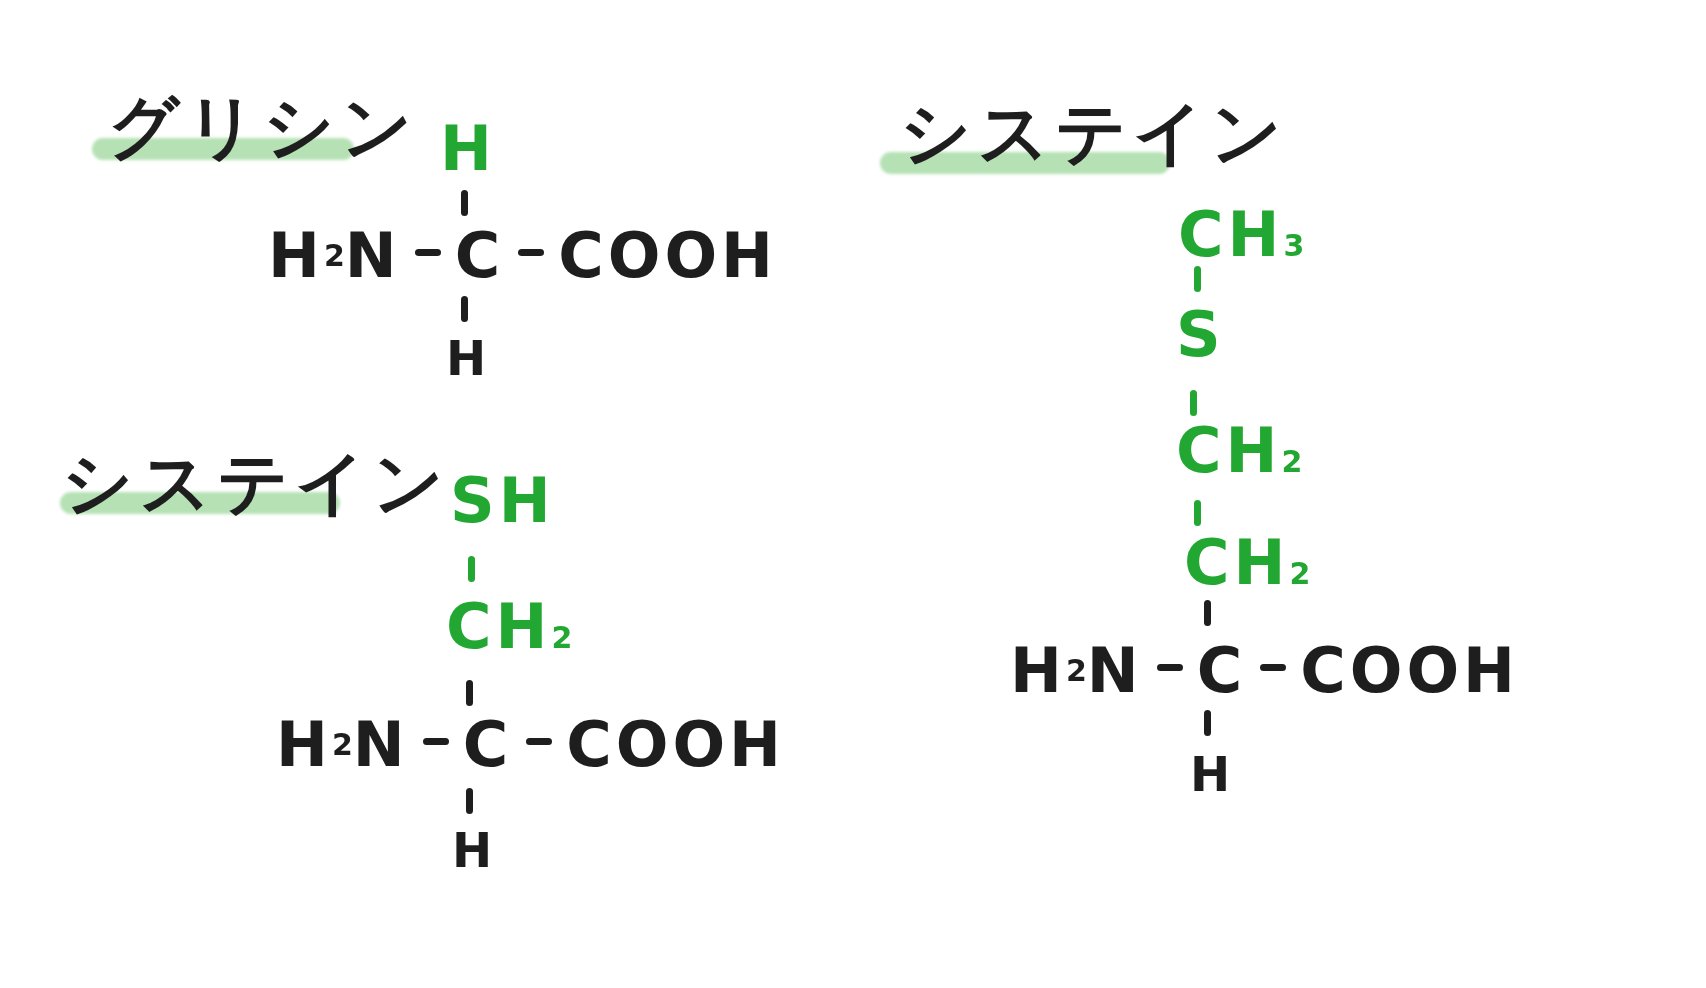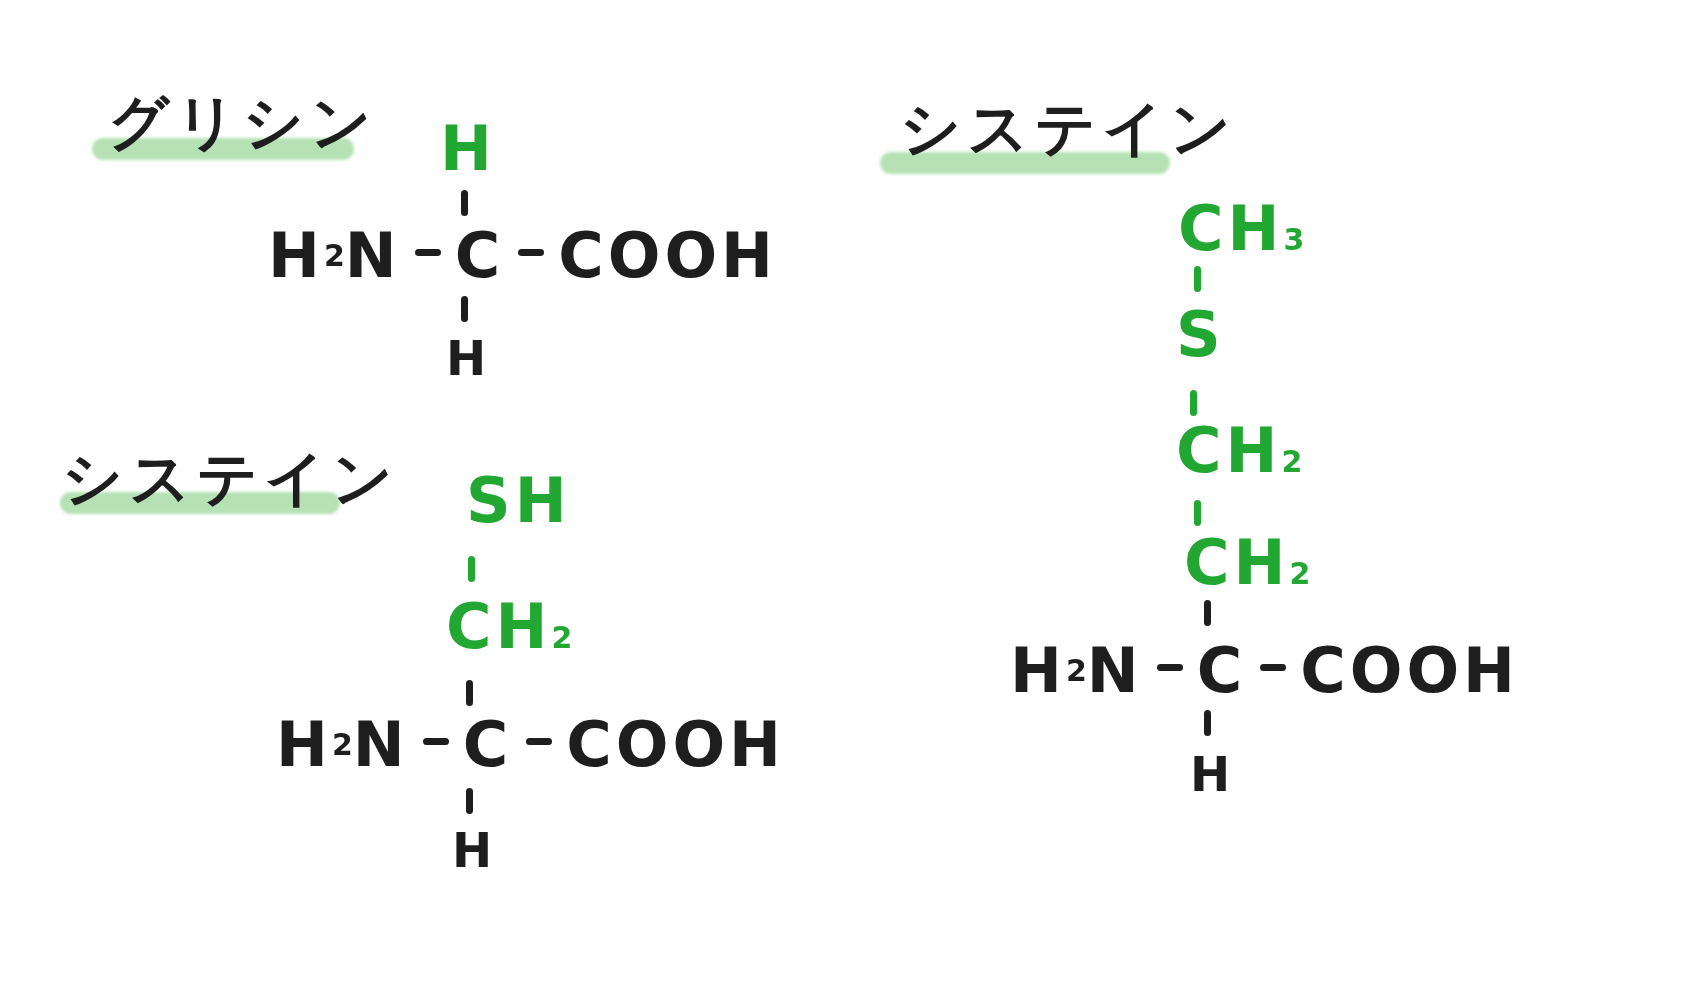--- a/index.html
+++ b/index.html
@@ -1,19 +1,19 @@
 <!DOCTYPE html>
 <html><head>
 <meta charset="utf-8">
 <style>
   html, body { margin:0; padding:0; background:#ffffff; }
   body { width:1706px; height:988px; position:relative; overflow:hidden;
          font-family: "DejaVu Sans", sans-serif; color:#1e1e1e; }
   .abs { position:absolute; }
-  .title { font-size:60px; font-weight:bold; letter-spacing:6px; color:#1e1e1e;
+  .title { font-size:70px; font-weight:bold; letter-spacing:6px; color:#1e1e1e;
            line-height:1; white-space:nowrap; z-index:2; }
   .hl { position:absolute; height:22px; border-radius:11px;
         background:rgba(120,200,120,0.55); filter:blur(1.5px); z-index:1; }
   .atom { font-size:62px; font-weight:bold; line-height:1; white-space:nowrap;
           letter-spacing:4px; }
   .green { color:#22a832; }
   .black { color:#1e1e1e; }
   sub { font-size:30px; vertical-align:baseline; letter-spacing:0; }
   .vb { position:absolute; width:7px; height:26px; border-radius:4px; }
   .vb.k { background:#1e1e1e; }
@@ -45,21 +45,21 @@
   </div>
 
   <div class="vb k" style="left:461px;top:296px;"></div>
   <div class="abs atom black" style="left:446px;top:334px;font-size:48px;">H</div>
 </div>
 
 <div>
   <div class="hl" style="left:60px;top:492px;width:280px;"></div>
   <div class="abs title" style="left:62px;top:448px;">システイン</div>
 
-  <div class="abs atom green" style="left:466px;top:470px;">
+  <div class="abs atom green" style="left:450px;top:470px;">
     <span>SH</span>
   </div>
   <div class="vb g" style="left:468px;top:556px;"></div>
   <div class="abs atom green" style="left:446px;top:596px;">
     <span>CH</span><sub>2</sub>
   </div>
   <div class="vb k" style="left:466px;top:680px;"></div>
 
   <div class="abs atom black row" style="left:276px;top:714px;">
     <span>H</span>
@@ -72,21 +72,21 @@
   </div>
 
   <div class="vb k" style="left:466px;top:788px;"></div>
   <div class="abs atom black" style="left:452px;top:826px;font-size:48px;">H</div>
 </div>
 
 <div>
   <div class="hl" style="left:880px;top:152px;width:290px;"></div>
   <div class="abs title" style="left:900px;top:98px;">システイン</div>
 
-  <div class="abs atom green" style="left:1178px;top:198px;">
+  <div class="abs atom green" style="left:1178px;top:204px;">
     <span>CH</span><sub>3</sub>
   </div>
   <div class="vb g" style="left:1194px;top:266px;"></div>
   <div class="abs atom green" style="left:1176px;top:304px;">
     <span>S</span>
   </div>
   <div class="vb g" style="left:1190px;top:390px;"></div>
   <div class="abs atom green" style="left:1176px;top:420px;">
     <span>CH</span><sub>2</sub>
   </div>

